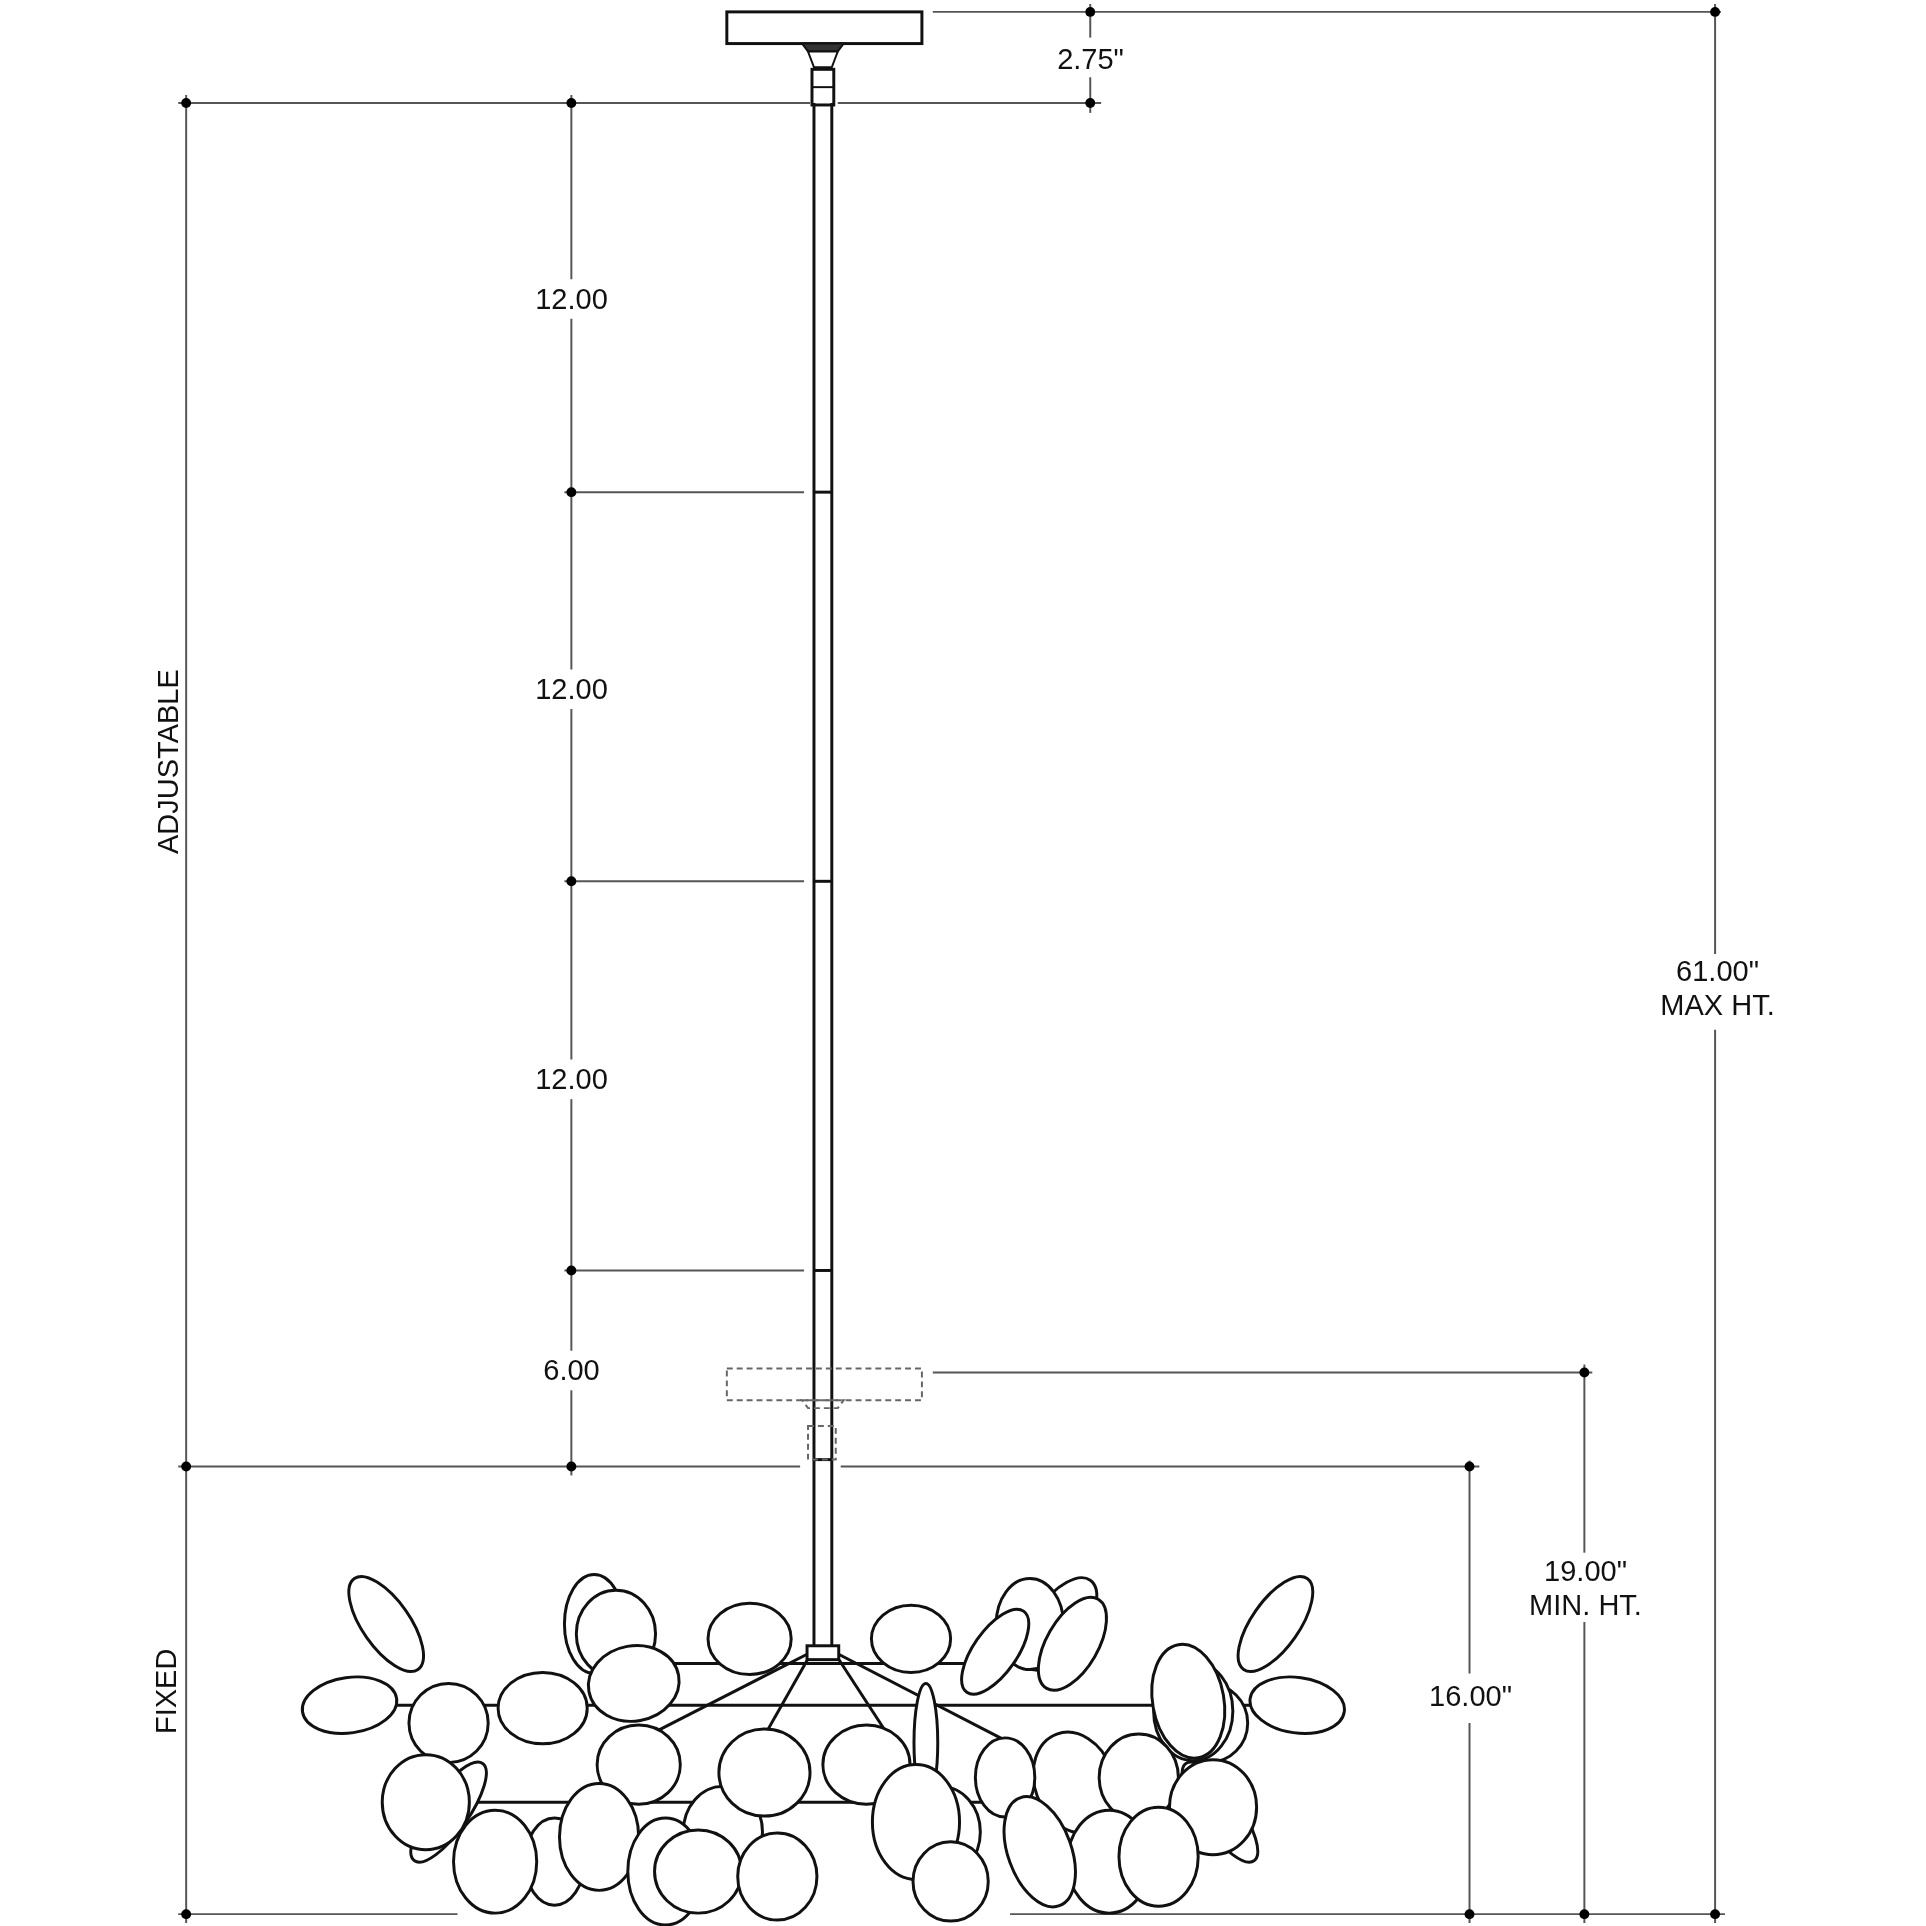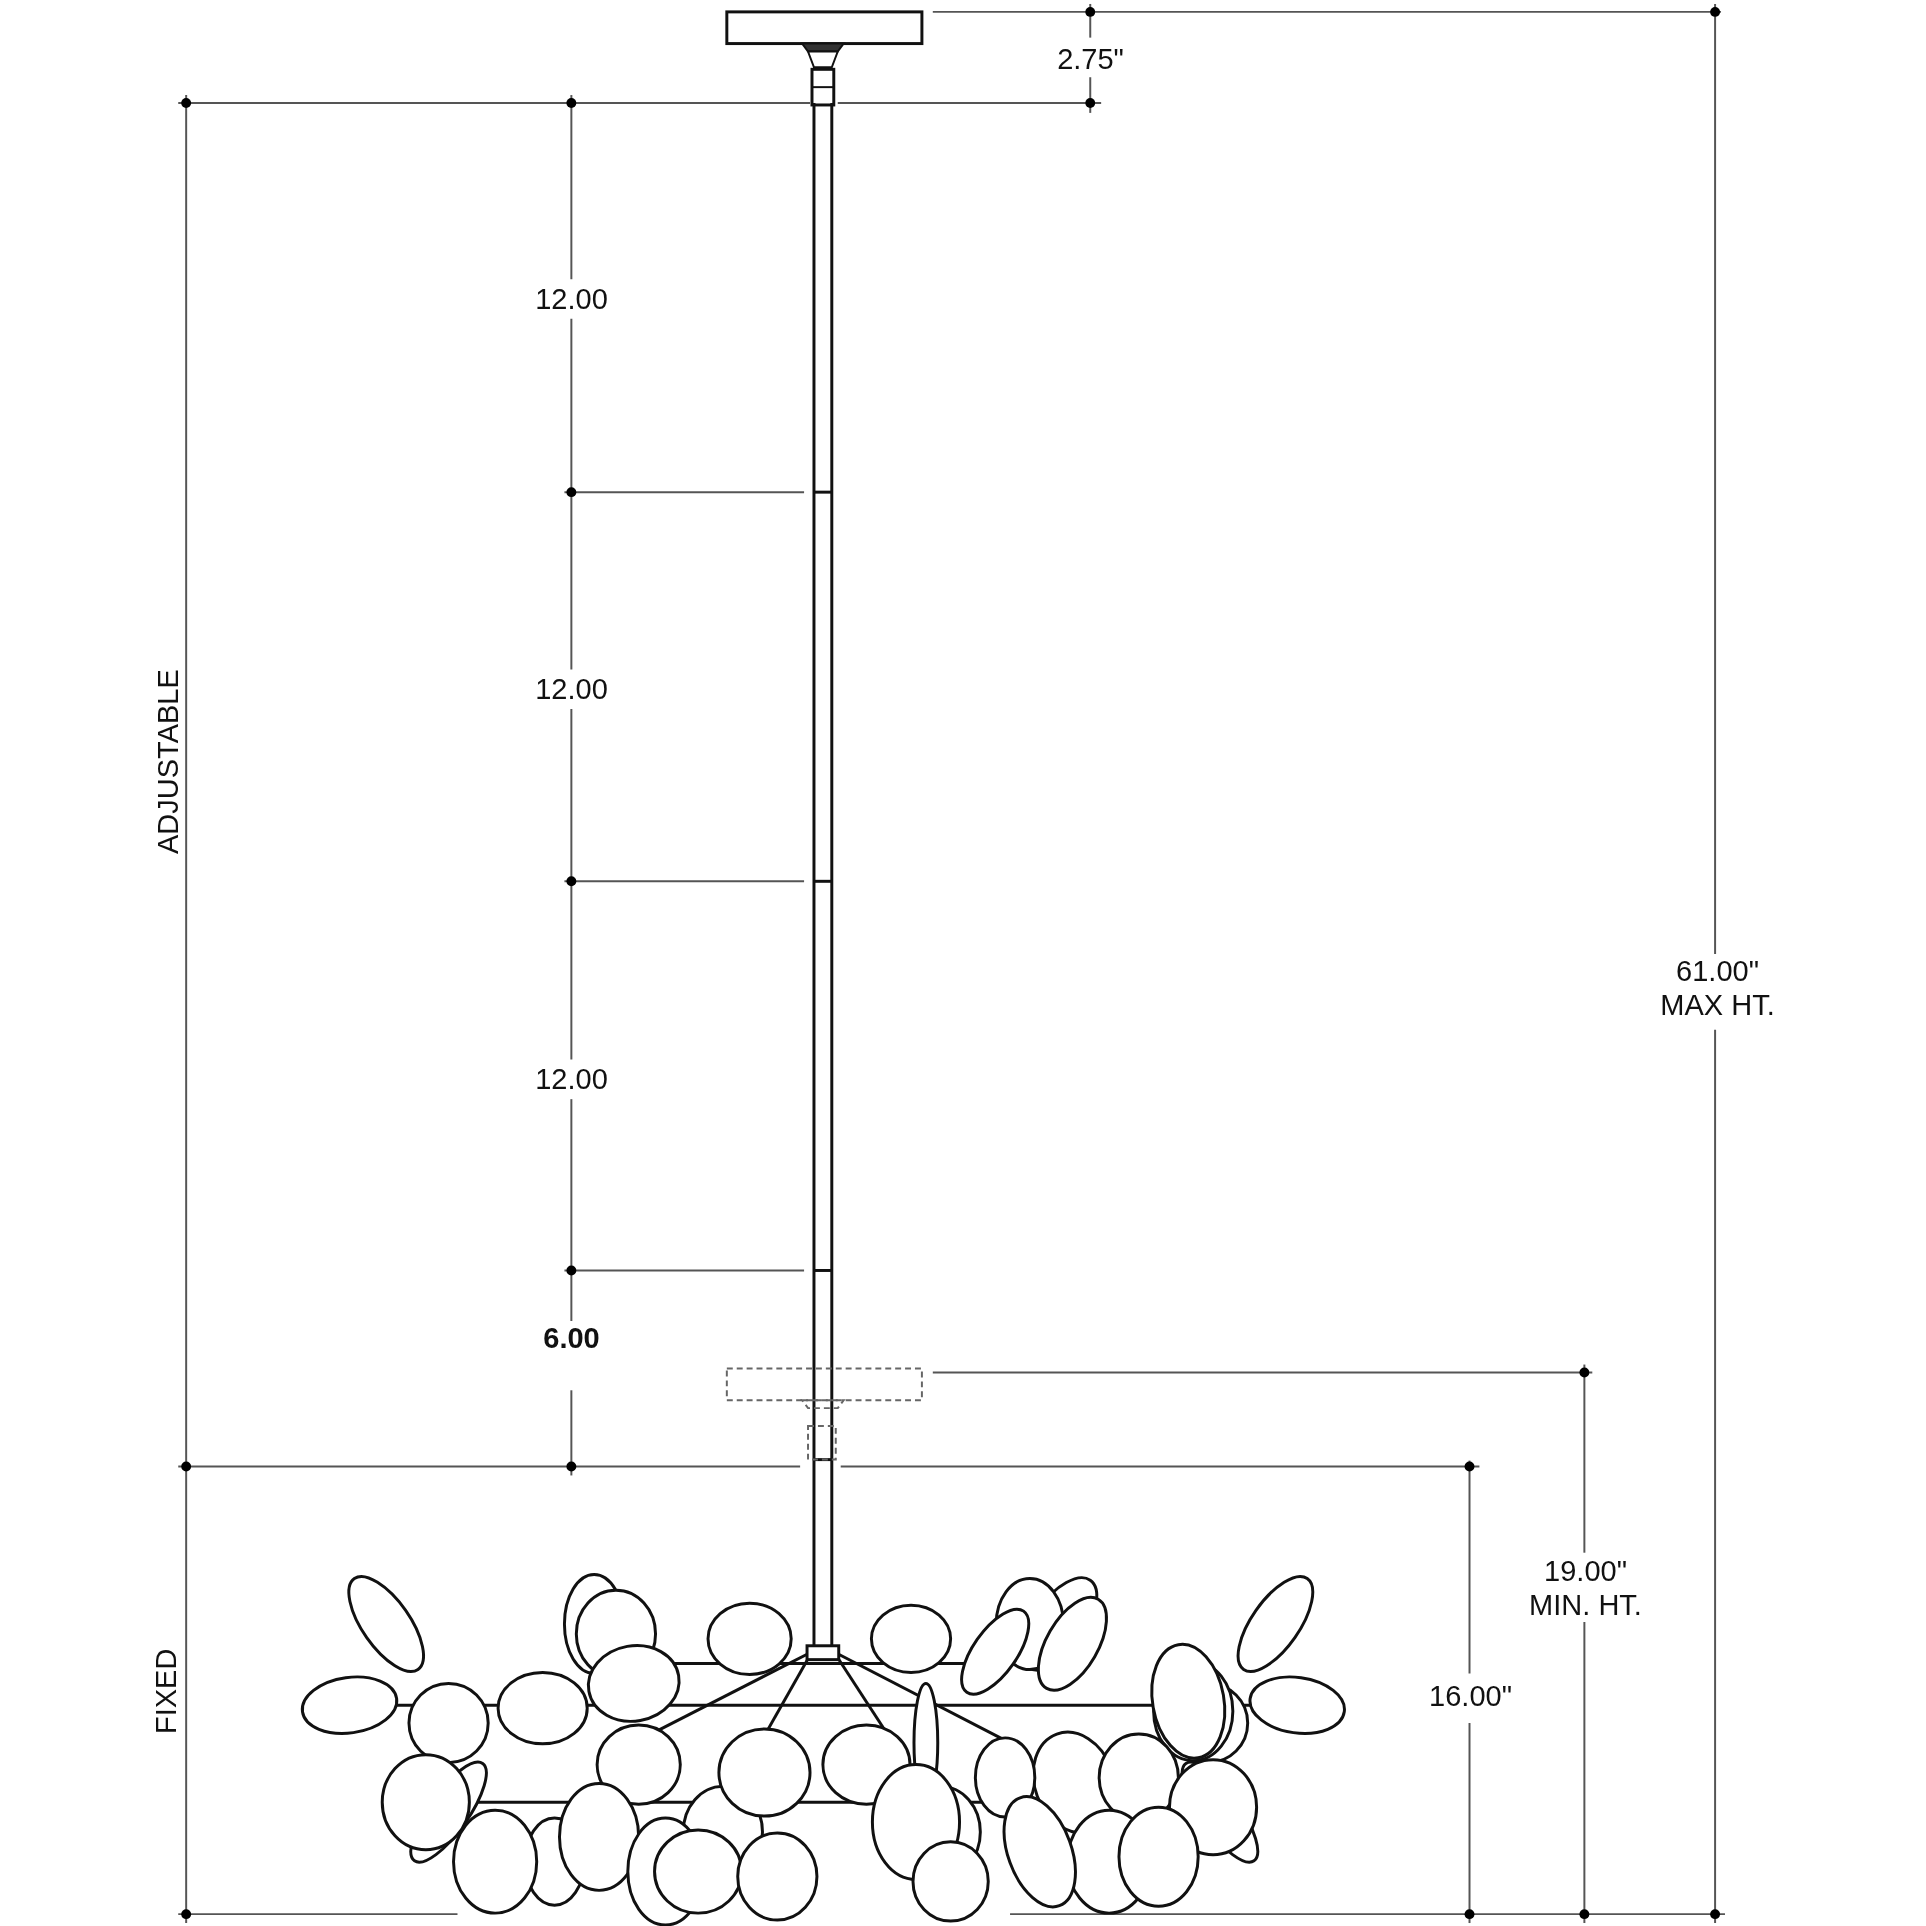--- a/index.html
+++ b/index.html
@@ -163,21 +163,21 @@
       <ellipse cx="1200" cy="1718" rx="36" ry="58" transform="rotate(-10 1200 1718)"></ellipse>
     </g>
   </g>
 </svg>
 
 <div class="lbl" style="left:1055px; top:42px; width:71px;">2.75"</div>
 
 <div class="lbl" style="left:532px; top:282px; width:79px;">12.00</div>
 <div class="lbl" style="left:532px; top:672px; width:79px;">12.00</div>
 <div class="lbl" style="left:532px; top:1062px; width:79px;">12.00</div>
-<div class="lbl" style="left:537px; top:1321px; width:69px;font-weight:bold;">6.00</div>
+<div class="lbl" style="left:537px; top:1353px; width:69px;">6.00</div>
 
 <div class="vlbl" style="left:99px; top:768px; width:139px; text-align:center;">ADJUSTABLE</div>
 <div class="vlbl" style="left:127px; top:1678px; width:79px; text-align:center;">FIXED</div>
 
 <div class="lbl" style="left:1655px; top:954px; width:125px;">
   <div>61.00"</div>
   <div>MAX HT.</div>
 </div>
 
 <div class="lbl" style="left:1519px; top:1554px; width:133px;">

